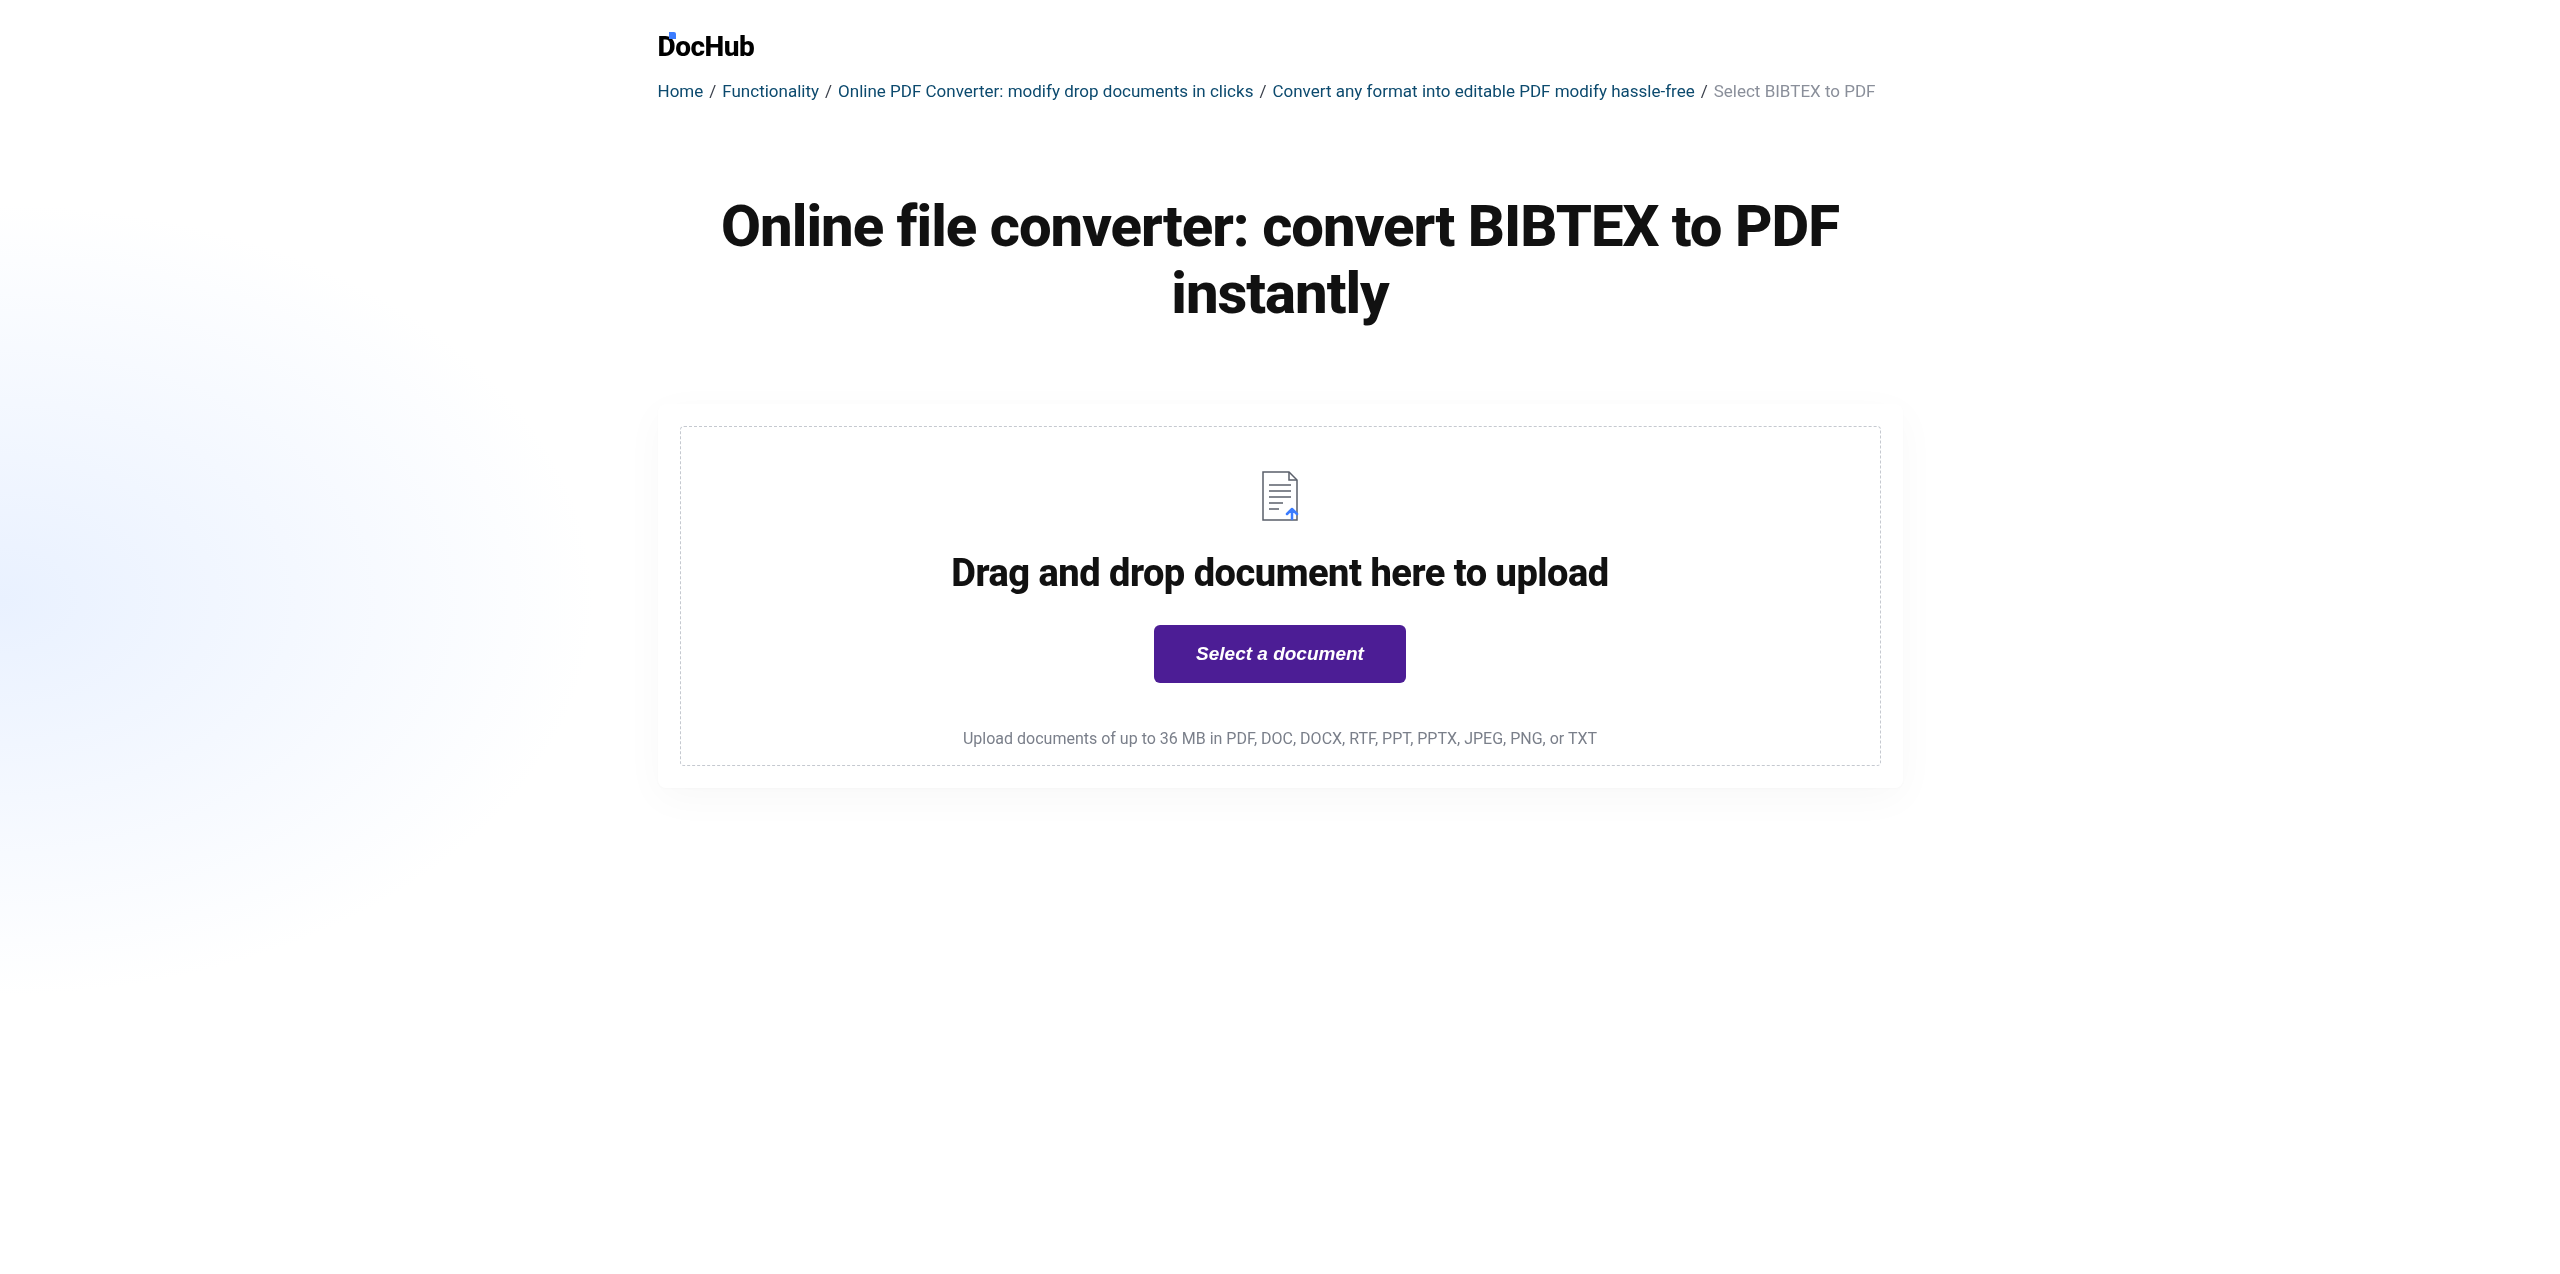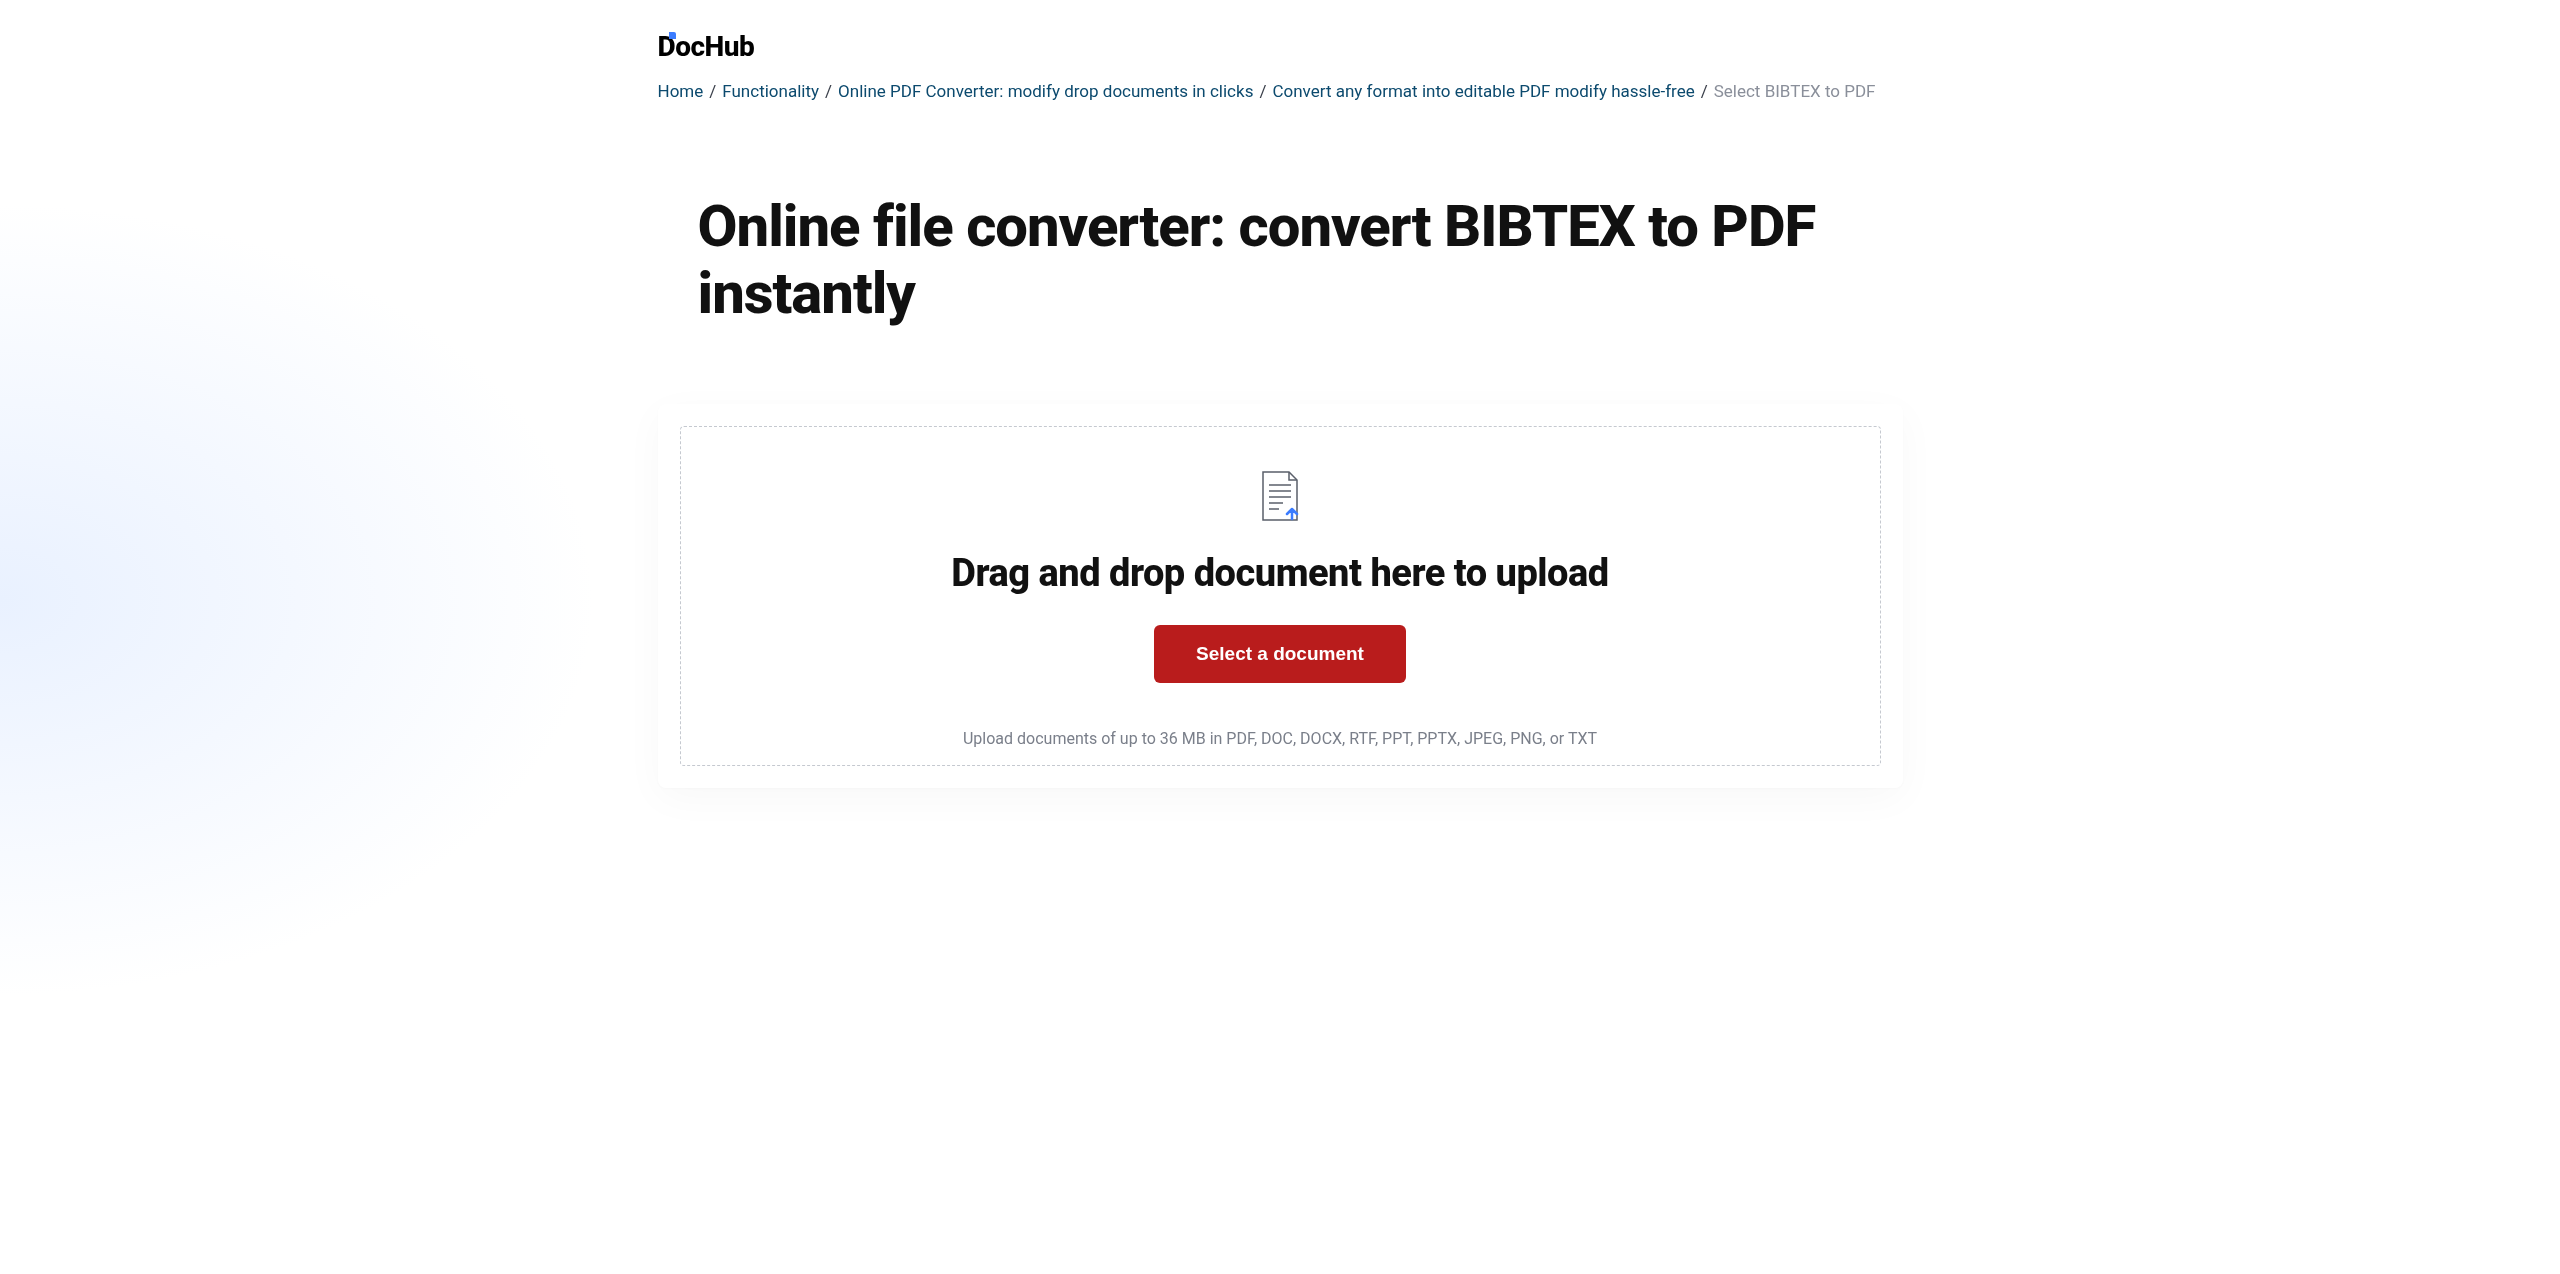--- a/index.html
+++ b/index.html
@@ -82,20 +82,21 @@
     .breadcrumb-separator {
       color: #3a3f4a;
       margin: 0 2px;
     }
     
     .breadcrumb-current {
       color: #8a8f9a;
     }
     
     .page-title {
+      text-align: center;
       font-size: 58px;
       font-weight: 800;
       color: #111;
       margin-top: 92px;
       line-height: 1.15;
       letter-spacing: -1px;
       padding: 0 40px;
     }
     
     .upload-card {
@@ -121,28 +122,29 @@
     .dropzone-title {
       font-size: 38px;
       font-weight: 800;
       color: #111;
       margin-bottom: 30px;
       letter-spacing: -0.5px;
     }
     
     .select-button {
       display: inline-block;
-      background: #b91c1c;
+      background: #4c1d95;
       color: #ffffff;
       border: none;
       border-radius: 6px;
       padding: 18px 42px;
       font-size: 19px;
       font-weight: 600;
       cursor: pointer;
+      font-style: italic;
     }
     
     .upload-hint {
       margin-top: 46px;
       font-size: 16px;
       color: #7a7f8a;
     }
   </style>
 </head>
 <body>

